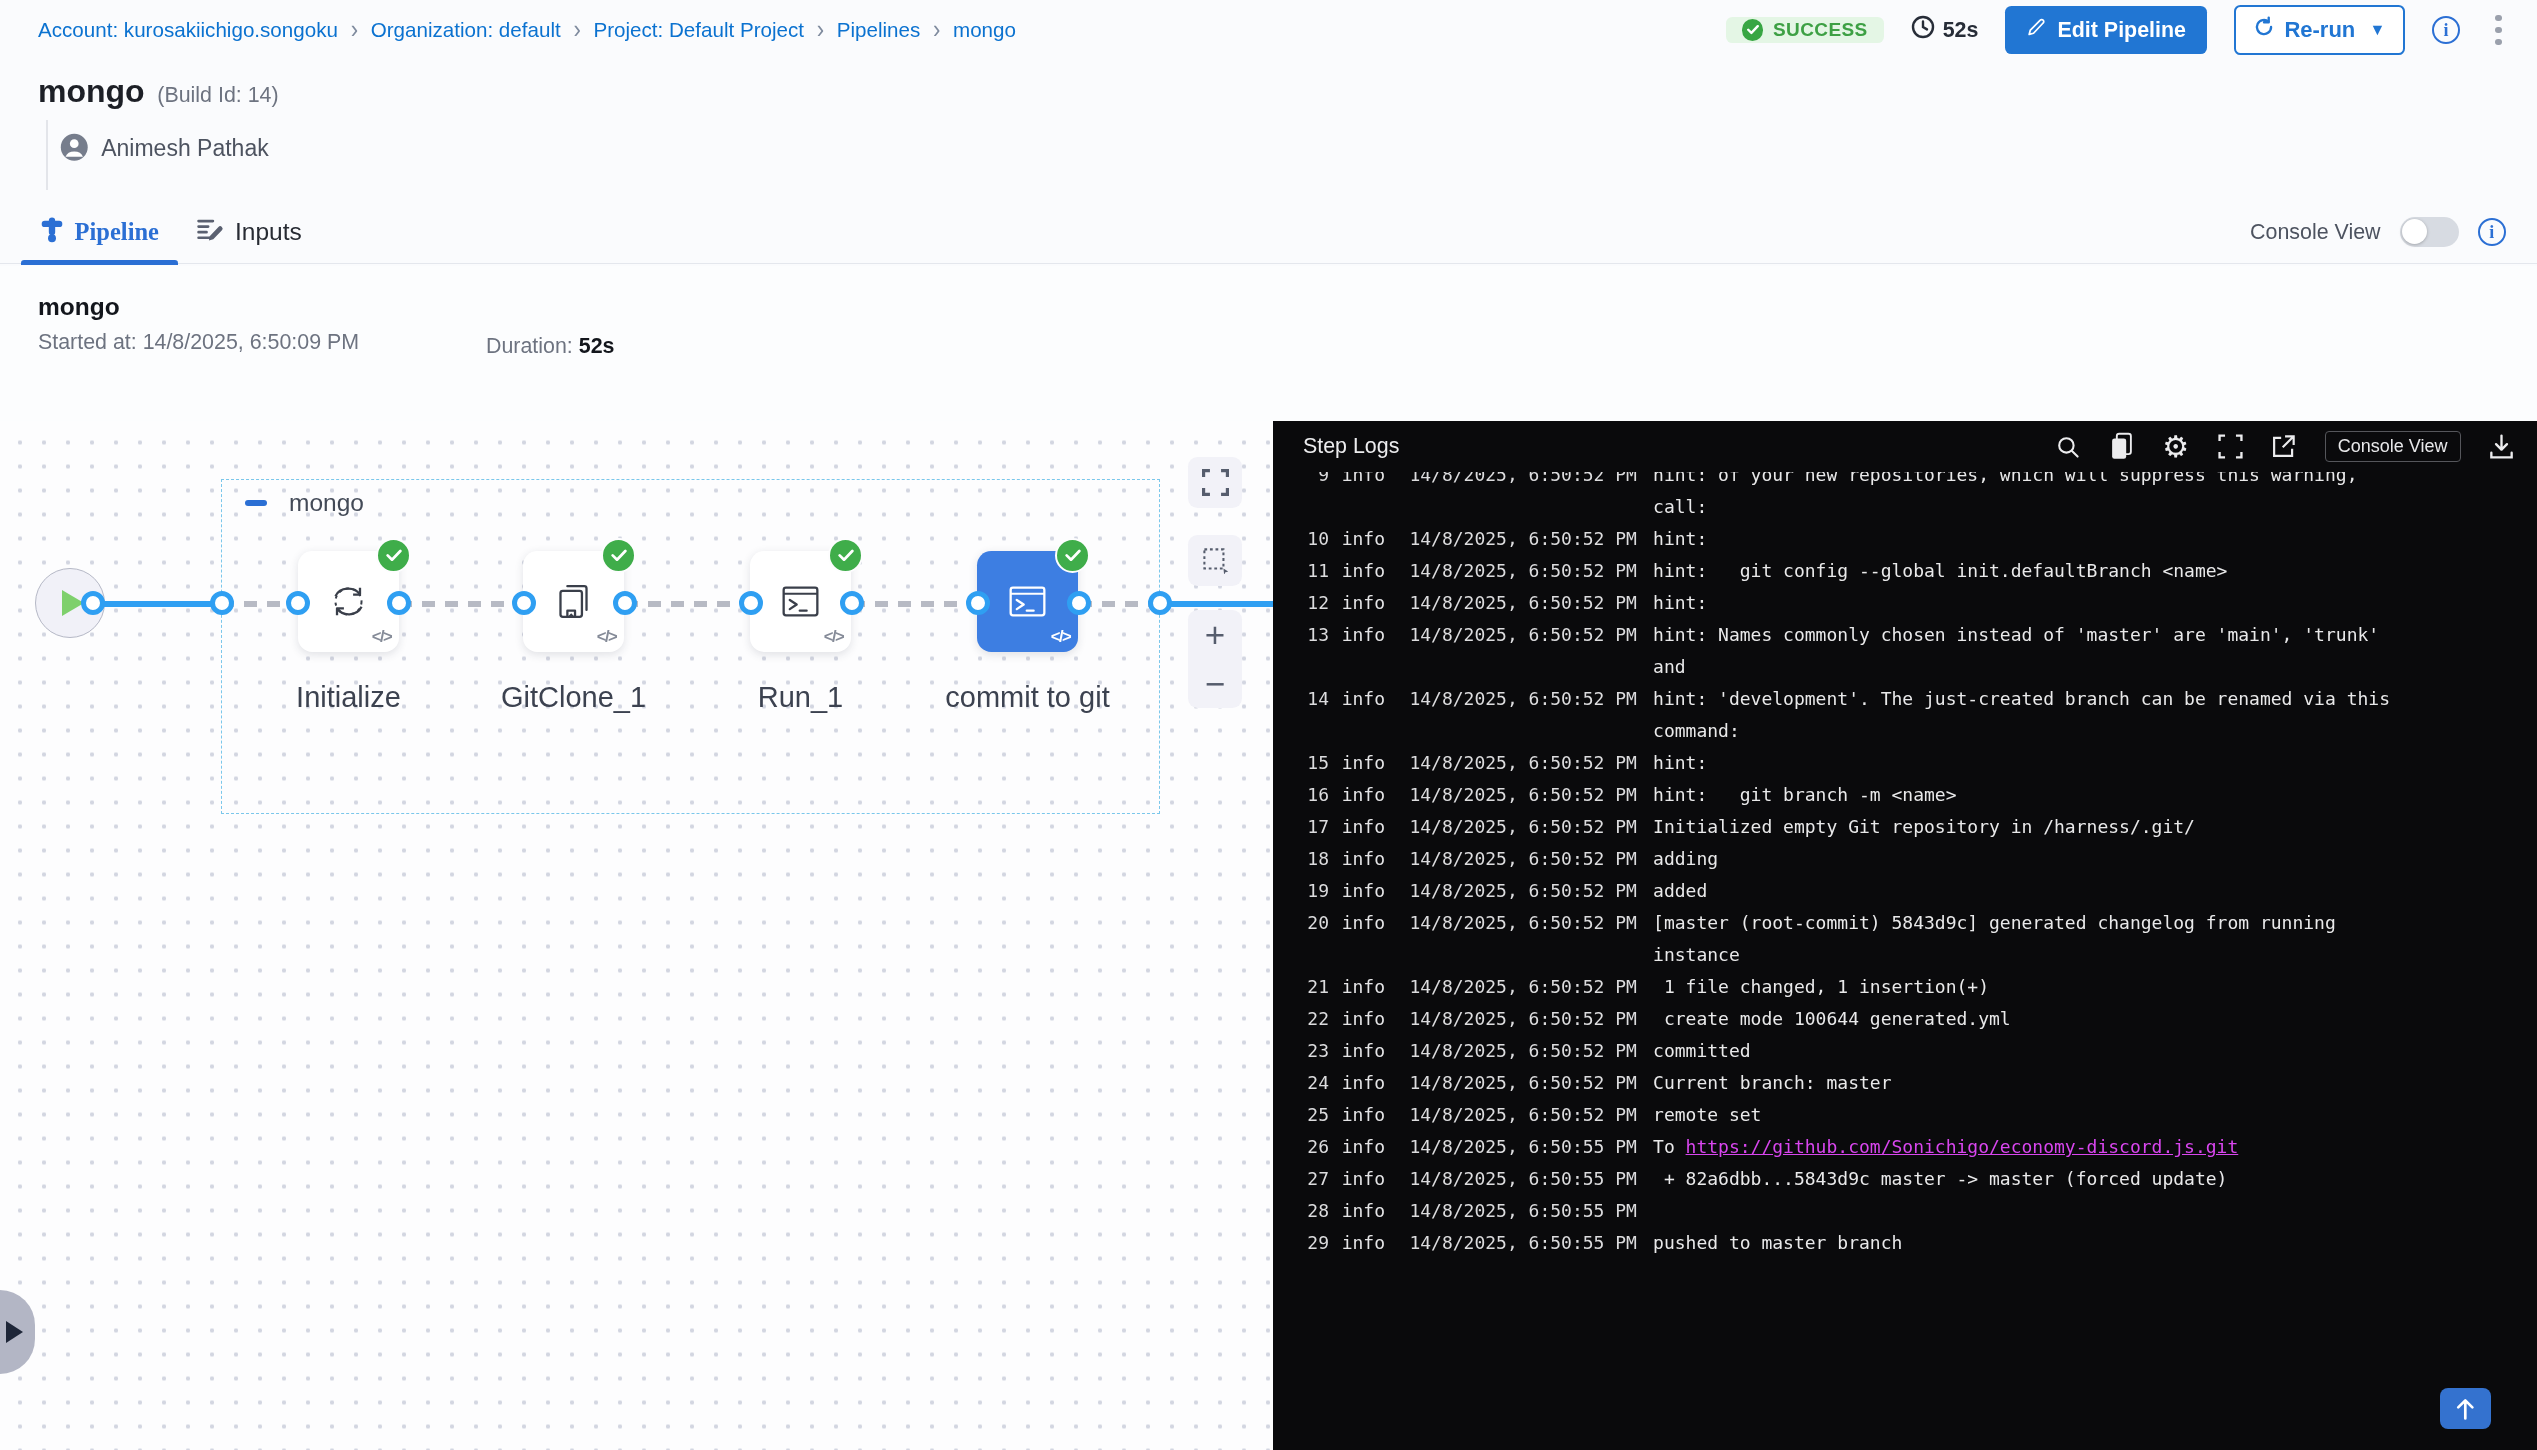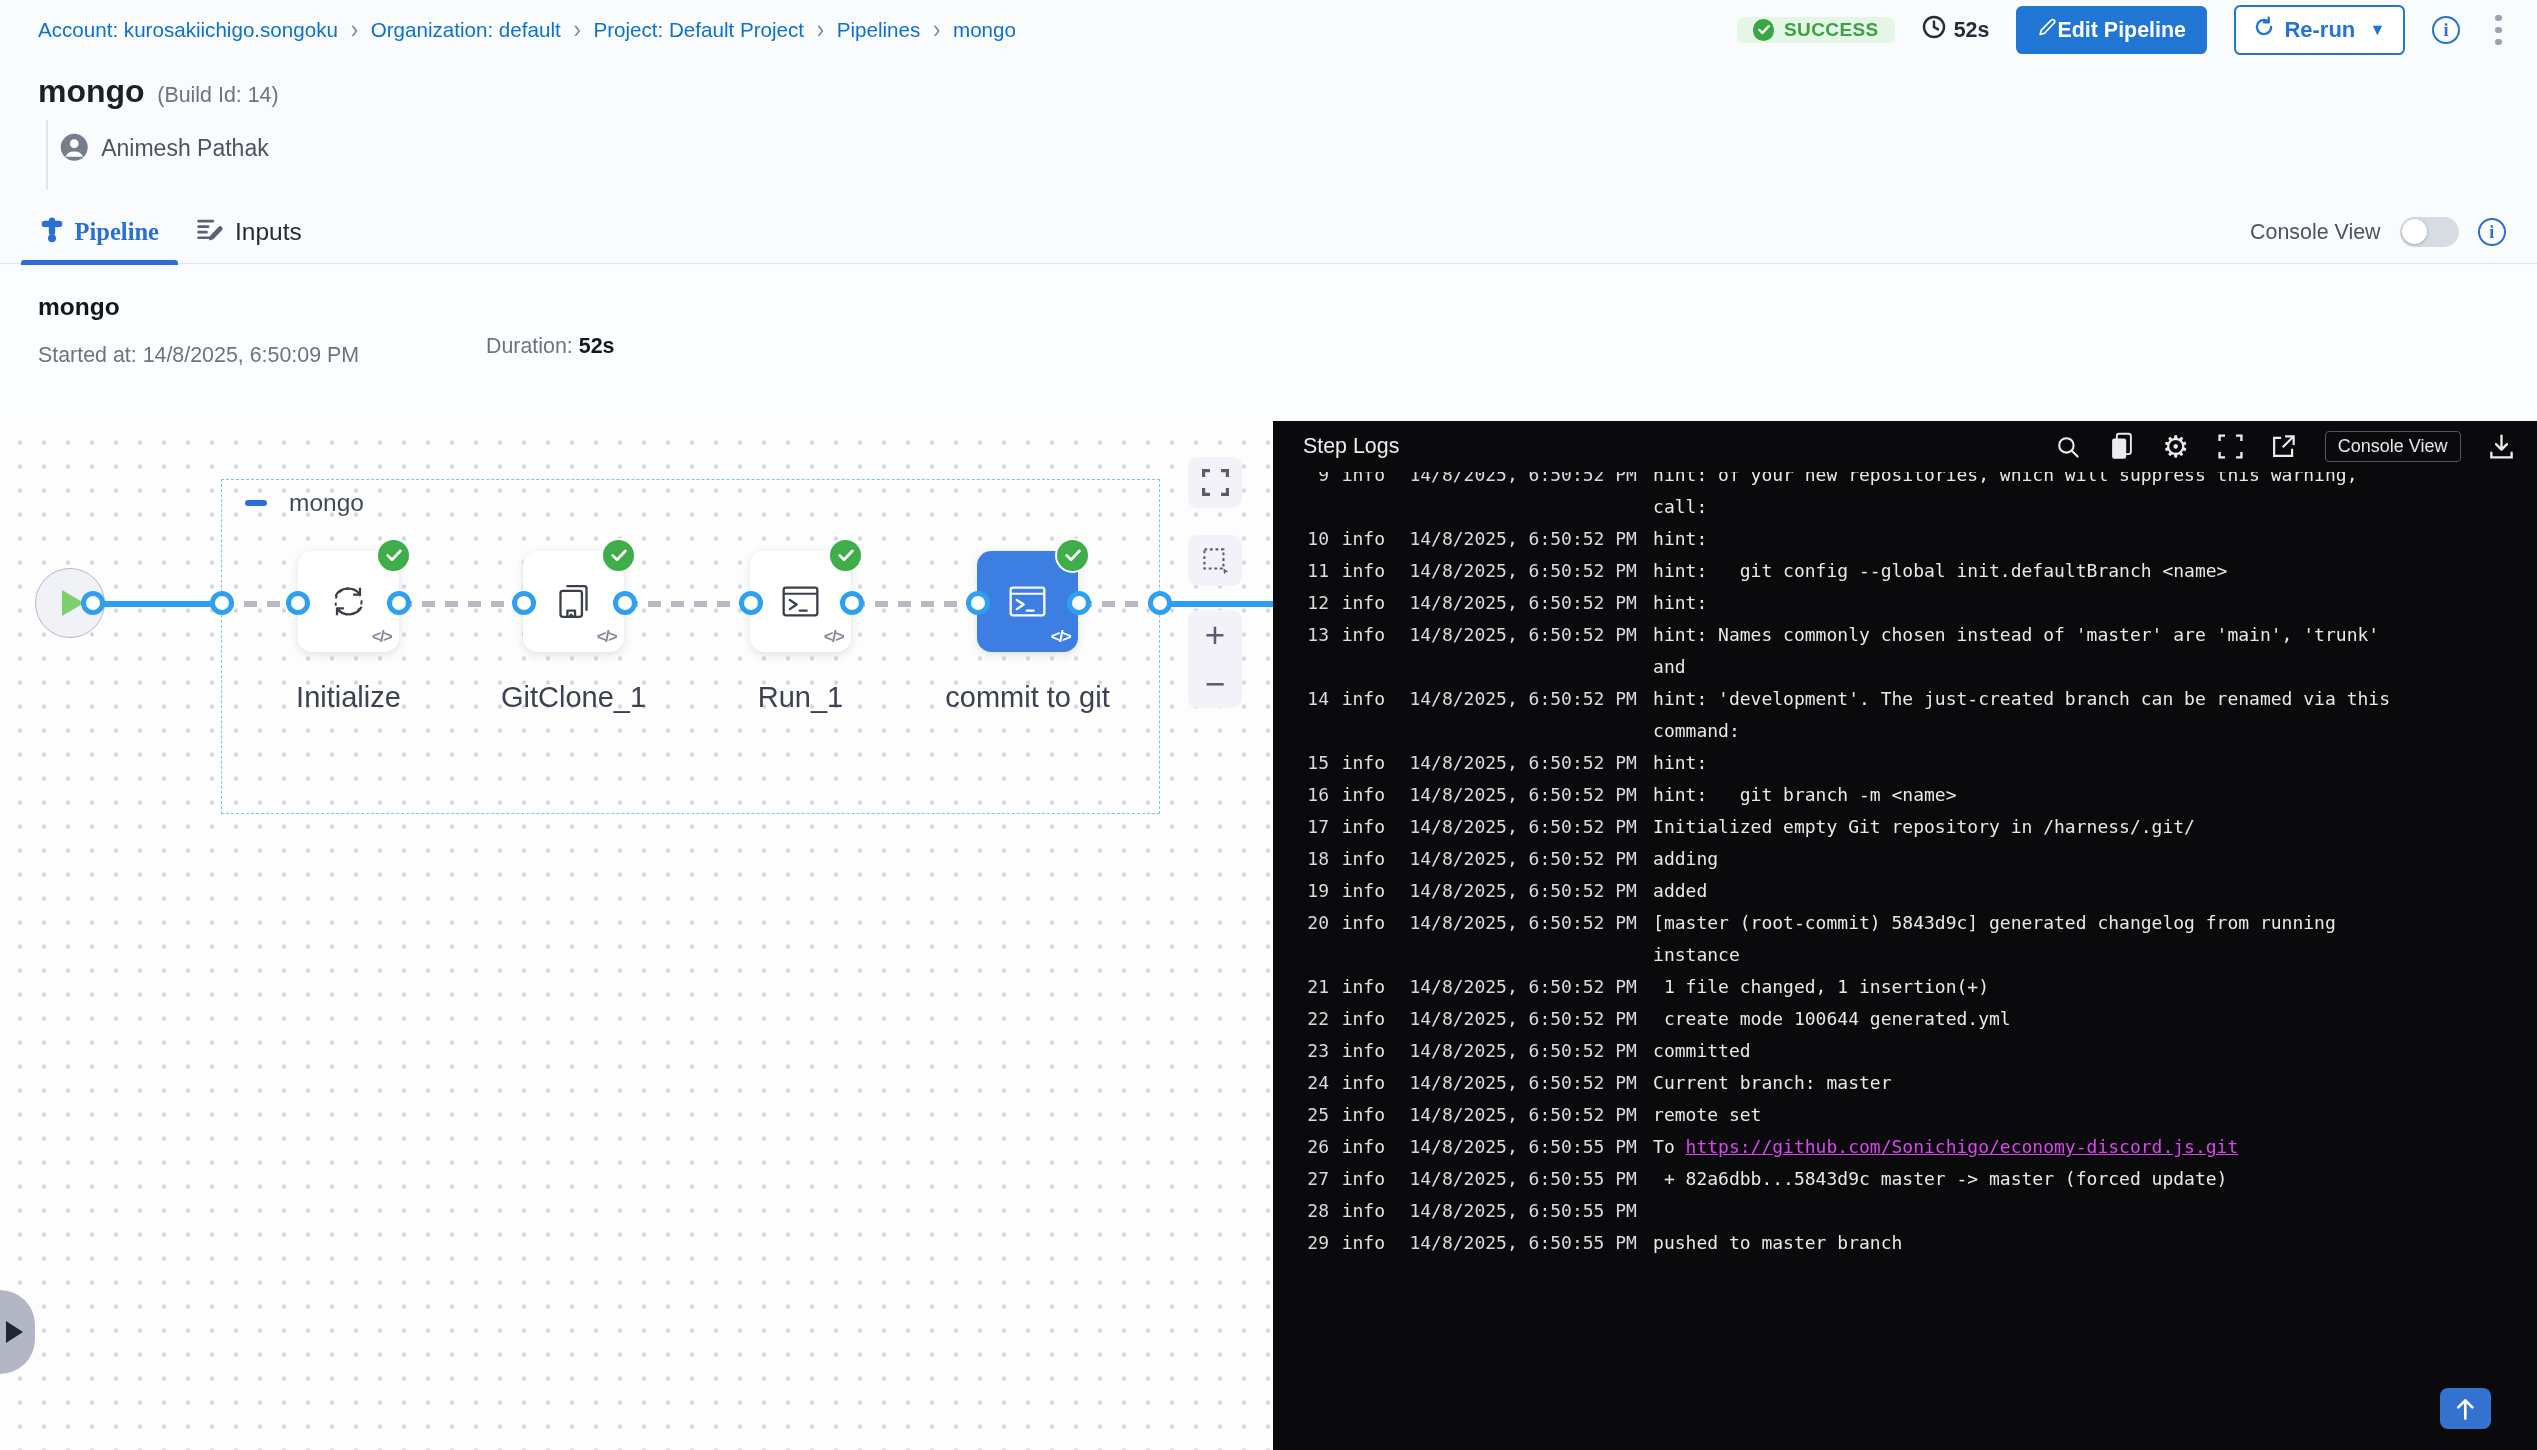--- a/index.html
+++ b/index.html
@@ -13,21 +13,21 @@
   
   .crumb-row { position: absolute; top: 0; left: 0; right: 0; height: 60px; display: flex; align-items: center; padding: 0 28.5px 0 38px; }
   .crumbs { display: flex; align-items: center; gap: 12.7px; font-size: 20.6px; }
   .crumb { color: #0b72d0; cursor: pointer; white-space: nowrap; }
   .crumb-sep { color: #7f8b9e; font-size: 22px; transform: scaleY(1.2); }
   .hdr-right { margin-left: auto; display: flex; align-items: center; gap: 27px; }
   .badge-success { display: flex; align-items: center; gap: 9.5px; background: #e4f6e5; border-radius: 6.3px; padding: 2px 16px; }
   .badge-success .tick { width: 21.4px; height: 21.4px; border-radius: 50%; background: #38a643; display: flex; align-items: center; justify-content: center; }
   .badge-success .txt { color: #3da044; font-weight: bold; font-size: 19px; letter-spacing: 0.4px; }
   .dur { display: flex; align-items: center; gap: 8px; font-size: 21.4px; color: #24293398; font-weight: 600; color: #272d38; }
-  .btn-primary { display: flex; align-items: center; gap: 0; background: #2176d3; color: #fff; font-size: 21.4px; font-weight: 600; padding: 10.3px 20.6px; border-radius: 6.3px; cursor: pointer; }
+  .btn-primary { display: flex; align-items: center; gap: 11px; background: #2176d3; color: #fff; font-size: 21.4px; font-weight: 600; padding: 10.3px 20.6px; border-radius: 6.3px; cursor: pointer; }
   .btn-outline { display: flex; align-items: center; gap: 9.5px; background: #fff; color: #2176d3; font-size: 22px; font-weight: 600; padding: 8.7px 17.4px; border-radius: 6.3px; border: 2px solid #2176d3; cursor: pointer; }
   .btn-outline .caret { font-size: 16px; margin-left: 4.7px; }
   .info-ic { width: 28.5px; height: 28.5px; border-radius: 50%; border: 2px solid #2b6fd4; color: #2b6fd4; font-size: 18px; font-weight: bold; display: flex; align-items: center; justify-content: center; font-family: "Liberation Serif", serif; }
   .kebab { display: flex; flex-direction: column; gap: 5.5px; padding: 3.2px 8px; cursor: pointer; }
   .kebab i { width: 6.3px; height: 6.3px; border-radius: 50%; background: #9aa0ac; }
   
   .title-row { position: absolute; left: 38px; top: 73px; display: flex; align-items: baseline; gap: 12.7px; }
   .page-title { font-size: 32px; font-weight: bold; color: #1c1f26; }
   .build-id { font-size: 21.4px; color: #6d7380; }
   .author-guide { position: absolute; left: 46px; top: 120px; width: 1.6px; height: 70px; background: #e3e5ea; }
@@ -39,21 +39,21 @@
   .tab:first-child { margin-left: 20.6px; font-family: Liberation Serif, serif; }
   .tab.active { color: #2b6fd4; font-weight: 600; }
   .tab.active::after { content: ""; position: absolute; left: 0; right: 0; bottom: -1.6px; height: 4.7px; background: #2b6fd4; border-radius: 3.2px 3.2px 0 0; }
   .tab-right { margin-left: auto; display: flex; align-items: center; gap: 19px; padding-right: 32px; }
   .cv-label { font-size: 21.4px; color: #4d5360; }
   .toggle { width: 59px; height: 30px; border-radius: 16px; background: #d7dbe2; position: relative; cursor: pointer; }
   .toggle .knob { position: absolute; left: 2.4px; top: 2.4px; width: 25px; height: 25px; border-radius: 50%; background: #fff; box-shadow: 0 0.8px 3.2px rgba(0,0,0,.25); }
   
   .stage-info { position: absolute; top: 266px; left: 0; right: 0; height: 156px; background: #fcfdfe; }
   .stage-name { position: absolute; left: 38px; top: 27px; font-size: 24.5px; font-weight: bold; color: #13161c; }
-  .stage-meta { position: absolute; left: 38px; top: 77px; font-size: 21.4px; color: #6d7380; }
+  .stage-meta { position: absolute; left: 38px; top: 64px; font-size: 21.4px; color: #6d7380; }
   .stage-duration { position: absolute; left: 486px; top: 68px; font-size: 21.4px; color: #6d7380; }
   .stage-duration b { color: #13161c; }
   
   .canvas { position: absolute; top: 421px; left: 0; width: 1273px; height: 1029px; background: #fdfdfe;
     background-image: radial-gradient(circle, #d3d6e1 1.9px, transparent 2.4px); background-size: 24px 24px; background-position: 8px 9.5px; overflow: hidden; }
   .stage-rect { position: absolute; left: 221px; top: 58px; width: 939px; height: 335px; border: 1.6px dashed #7ac7eb; }
   .stage-tag { position: absolute; left: 245px; top: 68px; display: flex; align-items: center; gap: 22px; cursor: pointer; }
   .minus-bar { width: 22px; height: 6.3px; border-radius: 4px; background: #2b6fd4; }
   .stage-tag-label { font-size: 24.5px; color: #434a57; }
   .start-node { position: absolute; left: 35px; top: 147px; width: 70px; height: 70px; border-radius: 50%; background: #f1f1f8; border: 1.6px solid #b5b8c6; display: flex; align-items: center; justify-content: center; }

